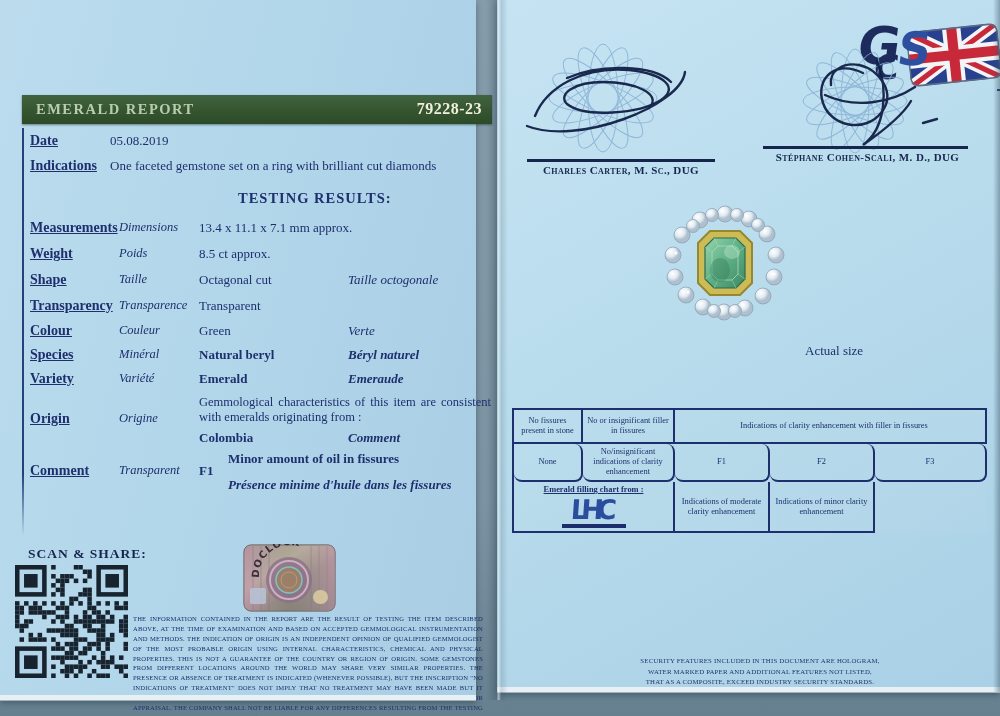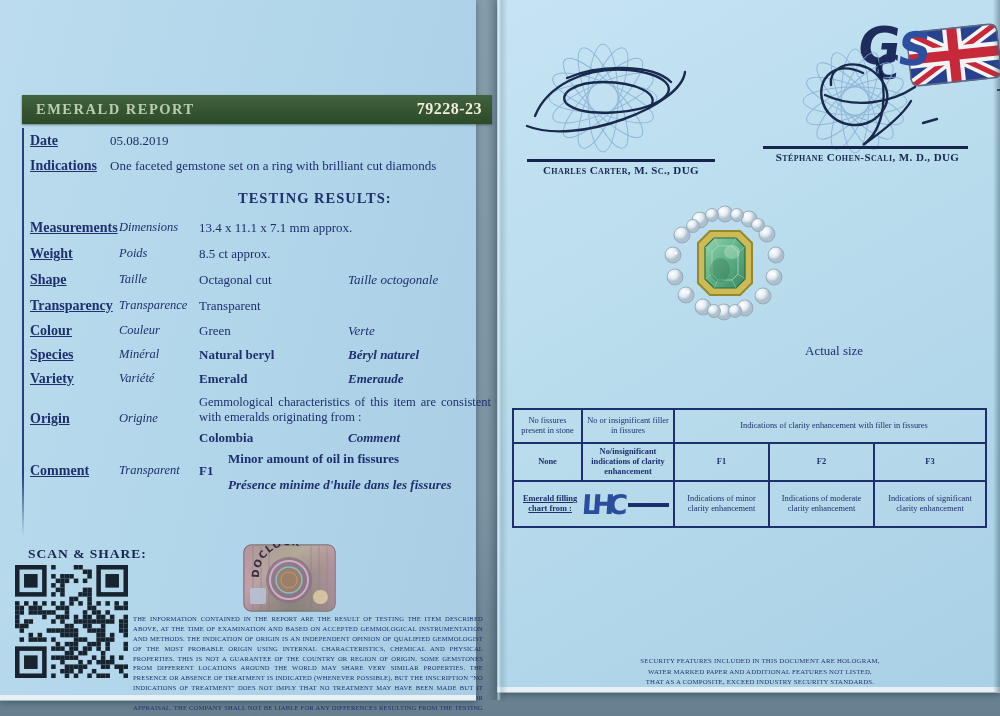--- a/index.html
+++ b/index.html
@@ -73,24 +73,24 @@
   #actual-size{position:absolute;left:818px;top:343px;font-size:13px;color:#1e2f6e;}
 
   
   #clarity{position:absolute;left:512px;top:408px;display:grid;
     grid-template-columns:69px 92px 95px 105px 112px;
     border-top:2px solid #1e2f6e;border-left:2px solid #1e2f6e;background:rgba(255,255,255,.04);}
   #clarity .cell{border-right:2px solid #1e2f6e;border-bottom:2px solid #1e2f6e;
     font-size:8.4px;line-height:1.2;color:#1e2f6e;display:flex;align-items:center;
     justify-content:center;text-align:center;padding:3px 4px;box-sizing:border-box;}
   #clarity .h{min-height:34px;}
-  #clarity .r2{min-height:38px;font-weight:bold;}
+  #clarity .r2{min-height:38px;font-weight:normal;border-radius:8px;}
   #clarity .r3{min-height:46px;}
   #clarity .span3{grid-column:3/6;padding-left:12px;}
-  #clarity .span2{grid-column:1/3;flex-direction:row;justify-content:flex-start;padding-top:3px;}
+  #clarity .span2{grid-column:1/3;flex-direction:column;justify-content:flex-start;padding-top:3px;}
   #fill-label{font-size:8.4px;font-weight:bold;text-decoration:underline;color:#1e2f6e;}
   #lhc{font-family:"DejaVu Sans",sans-serif;font-size:27px;font-weight:900;color:#2a4d9e;
     letter-spacing:-7px;line-height:1;margin-top:1px;transform:skewX(-4deg);padding-right:7px;}
   #lhc-bar{width:64px;height:4px;background:#1c2d6e;margin-top:1px;}
 
   
   .sigblock svg{position:absolute;}
   .sig-line{position:absolute;height:3px;background:#16254e;}
   .sig-name{position:absolute;font-size:11px;font-weight:bold;color:#16254e;
     text-align:center;font-variant:small-caps;letter-spacing:.4px;}
@@ -545,23 +545,22 @@
       <div class="cell r2">No/insignificant indications of clarity enhancement</div>
       <div class="cell r2">F1</div>
       <div class="cell r2">F2</div>
       <div class="cell r2">F3</div>
 
       <div class="cell r3 span2">
         <span id="fill-label">Emerald filling chart from :</span>
         <span id="lhc">LHC</span>
         <span id="lhc-bar"></span>
       </div>
+      <div class="cell r3">Indications of moderate clarity enhancement</div>
       <div class="cell r3">Indications of minor clarity enhancement</div>
-      <div class="cell r3">Indications of moderate clarity enhancement</div>
-      <div class="cell r3">Indications of significant clarity enhancement</div>
     </div>
 
     <div class="sigblock">
       <svg style="left:16px;top:42px;position:absolute" width="180" height="115" viewBox="0 0 180 115">
         <g fill="none" stroke="#86b0d4" stroke-width="1" opacity=".85" transform="translate(90,56)">
           <ellipse rx="54" ry="15"></ellipse>
             <ellipse rx="54" ry="15" transform="rotate(22.5)"></ellipse>
           <ellipse rx="54" ry="15" transform="rotate(45)"></ellipse>
             <ellipse rx="54" ry="15" transform="rotate(67.5)"></ellipse>
           <ellipse rx="54" ry="15" transform="rotate(90)"></ellipse>

